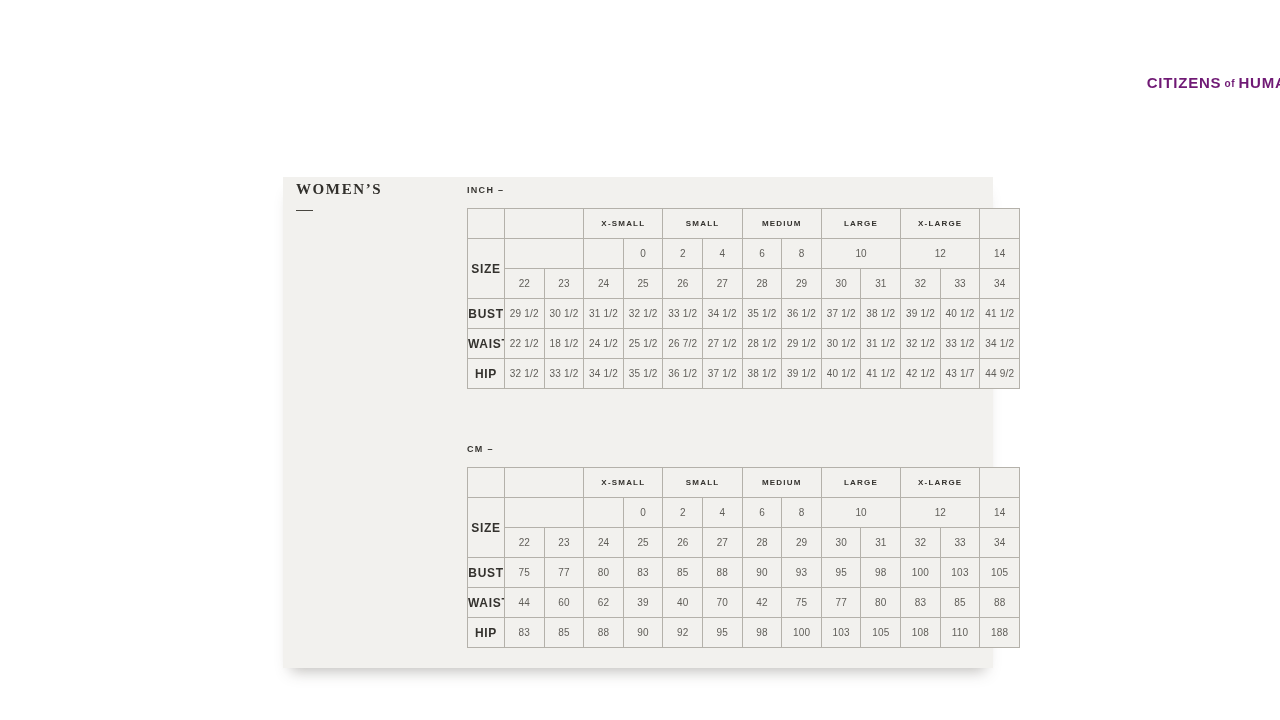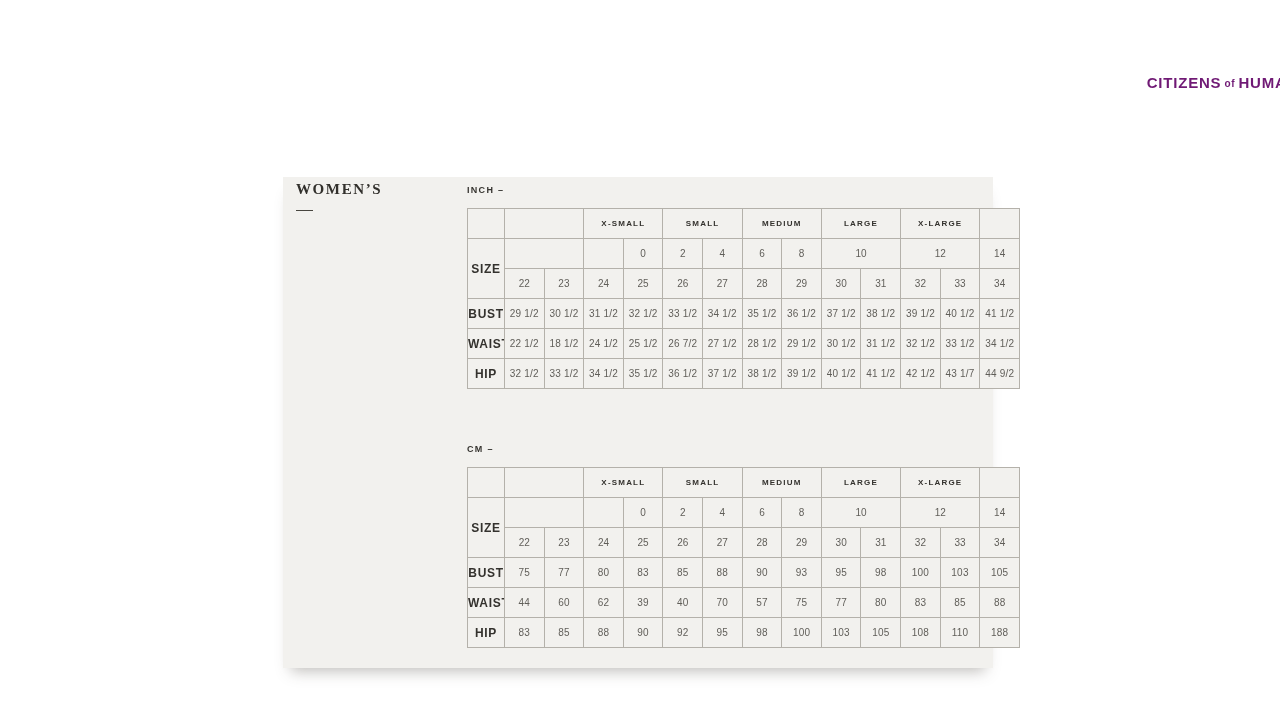--- a/index.html
+++ b/index.html
@@ -233,21 +233,21 @@
               <td class="val">105</td>
             </tr>
             <tr>
               <th class="rowlabel">WAIST</th>
               <td class="val">44</td>
               <td class="val">60</td>
               <td class="val">62</td>
               <td class="val">39</td>
               <td class="val">40</td>
               <td class="val">70</td>
-              <td class="val">57</td>
+              <td class="val">42</td>
               <td class="val">75</td>
               <td class="val">77</td>
               <td class="val">80</td>
               <td class="val">83</td>
               <td class="val">85</td>
               <td class="val">88</td>
             </tr>
             <tr>
               <th class="rowlabel">HIP</th>
               <td class="val">83</td>

